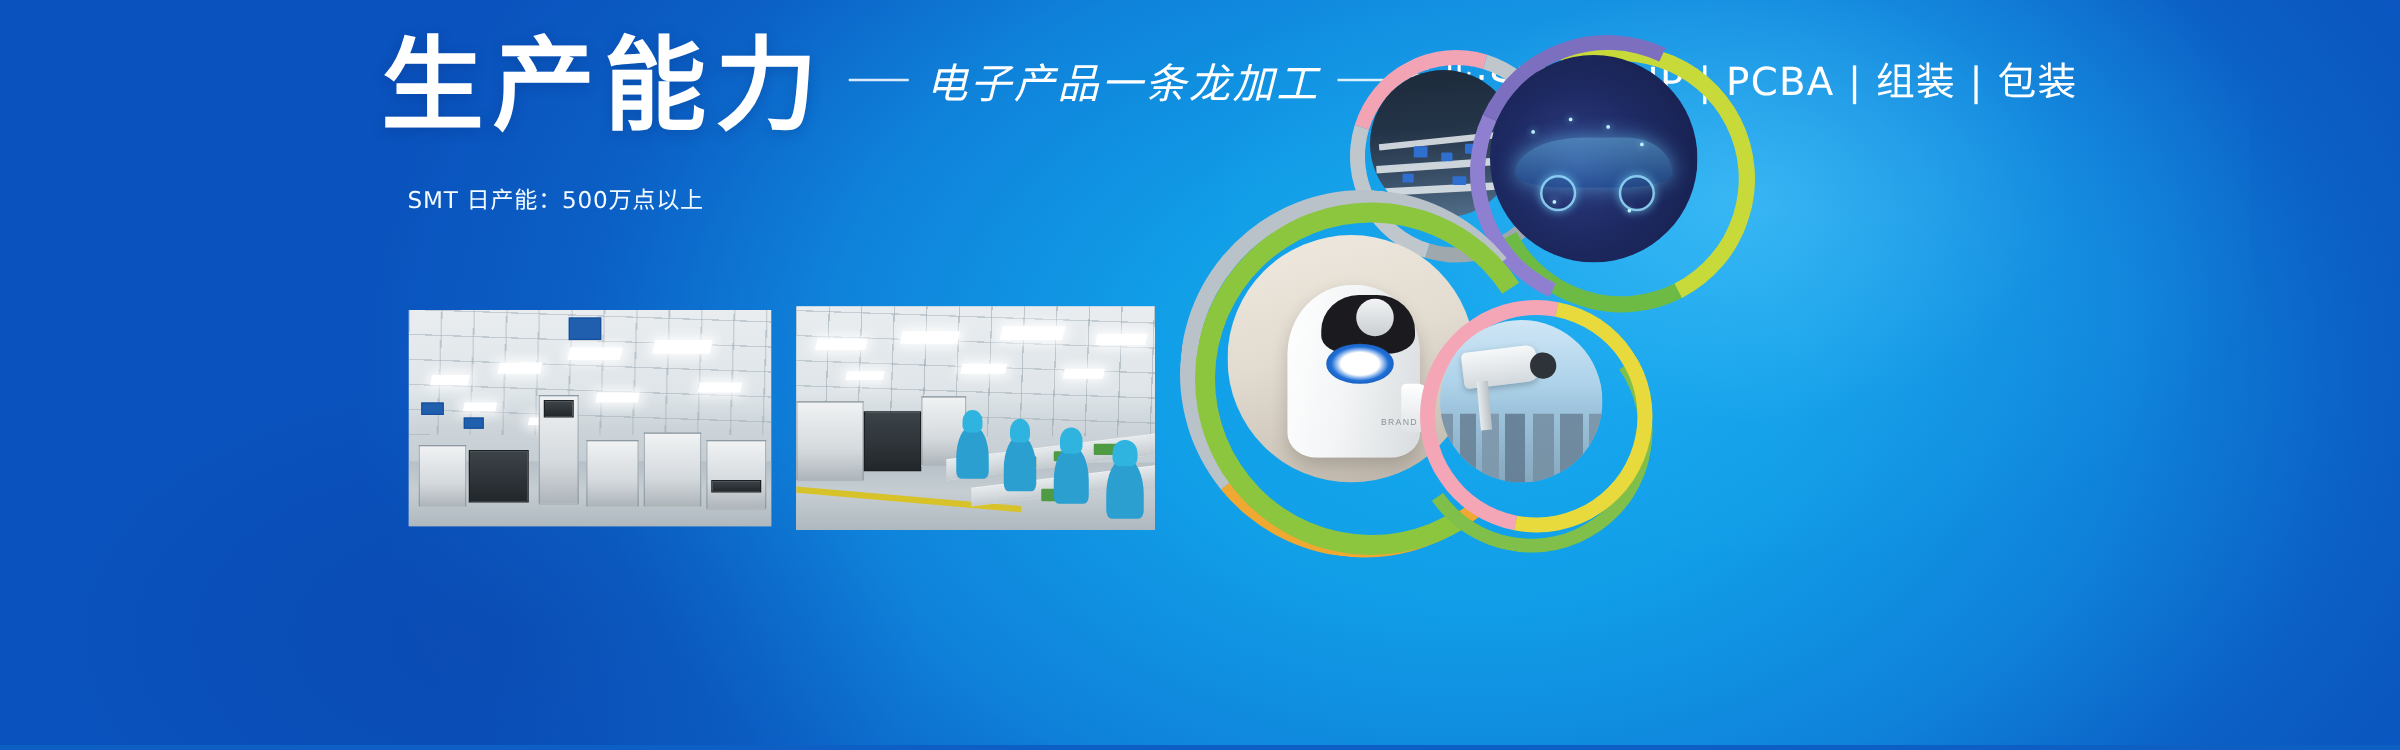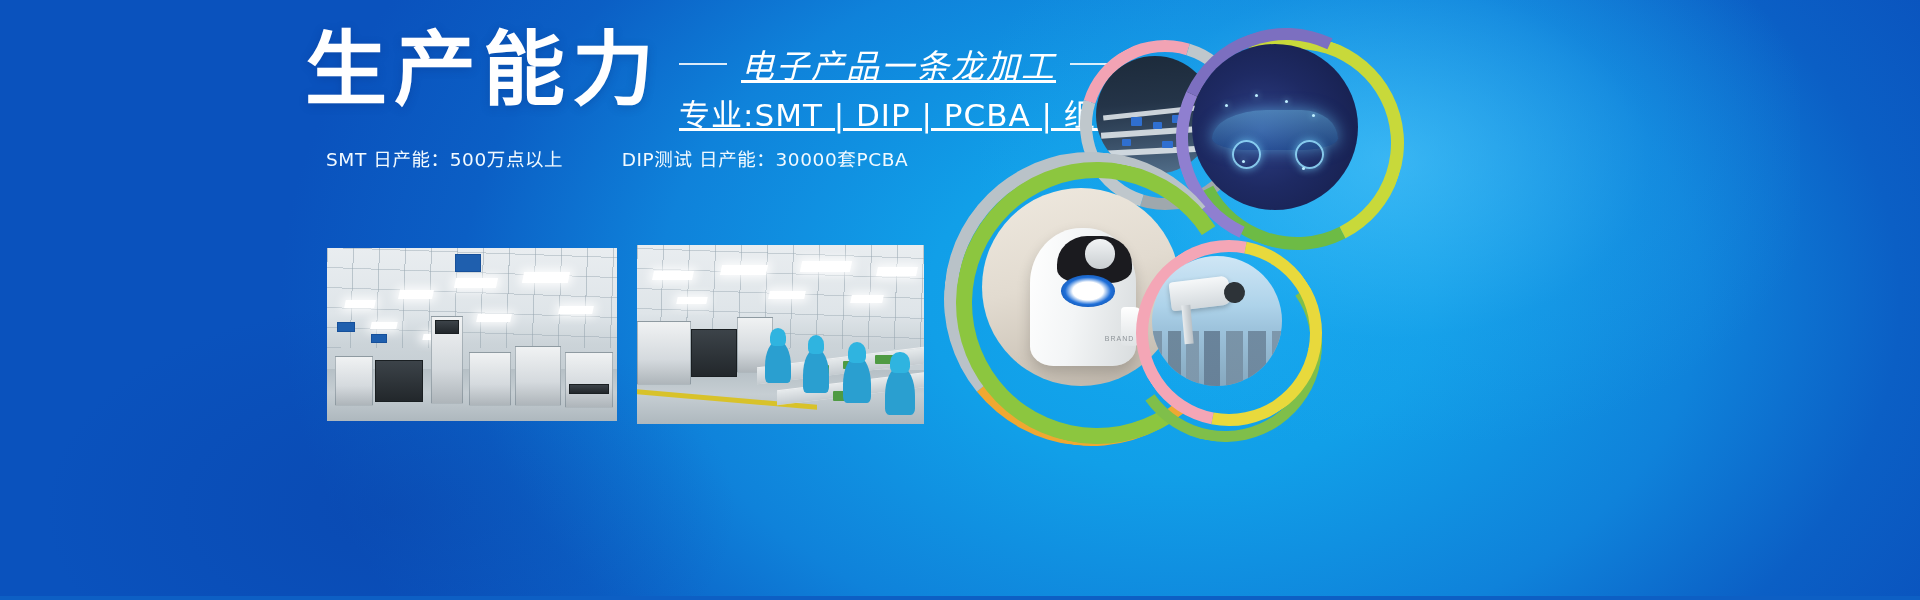--- a/index.html
+++ b/index.html
@@ -51,23 +51,22 @@
     letter-spacing: 7px;
     color: #ffffff;
     white-space: nowrap;
     text-shadow: 0 2px 10px rgba(0,40,110,0.25);
     font-family: "DejaVu Sans", "Liberation Sans", sans-serif;
   }
   .sub-col {
     margin-left: 18px;
     padding-top: 12px;
     display: flex;
-    flex-direction: column;
+    flex-direction: row;
     gap: 2px;
-    text-decoration: underline;
   }
   .sub-line-1 {
     display: flex;
     align-items: center;
     gap: 14px;
     white-space: nowrap;
   }
   .rule {
     display: inline-block;
     width: 48px;
@@ -399,24 +398,20 @@
   <div class="specs">
 
     <div class="spec-col left">
       <div class="spec-row">
         <span class="spec-label">SMT 日产能：</span>
         <span class="spec-value">500万点以上</span>
       </div>
     </div>
 
     <div class="spec-col right">
-      <div class="spec-row">
-        <span class="spec-label">DIP测试 日产能：</span>
-        <span class="spec-value">30000套PCBA</span>
-      </div>
     </div>
   </div>
 
   <div class="photo" id="photo-smt">
     <div class="ceiling"></div>
     <div class="ceiling-grid"></div>
 
     <div class="lamp" style="left:18px;  top:52px;  width:30px; height:8px;"></div>
     <div class="lamp" style="left:72px;  top:42px;  width:34px; height:9px;"></div>
     <div class="lamp" style="left:128px; top:30px;  width:42px; height:10px;"></div>

